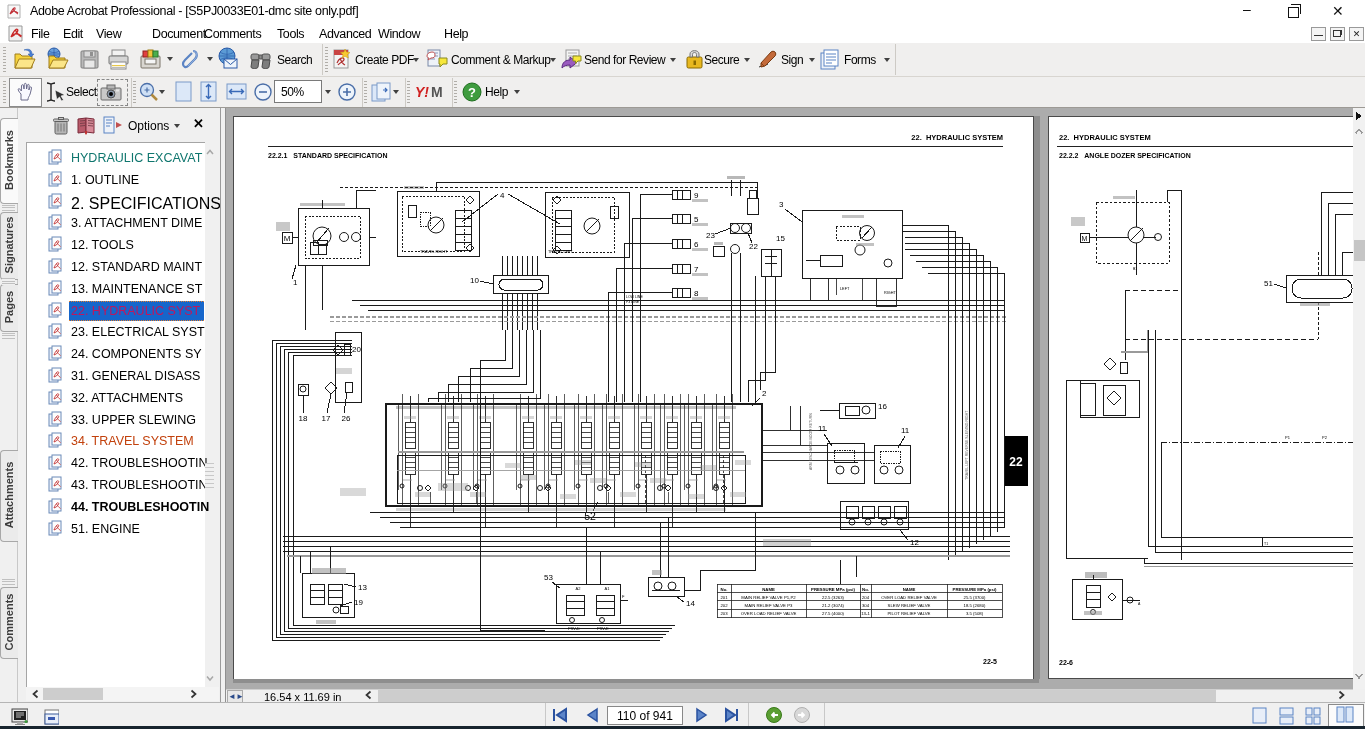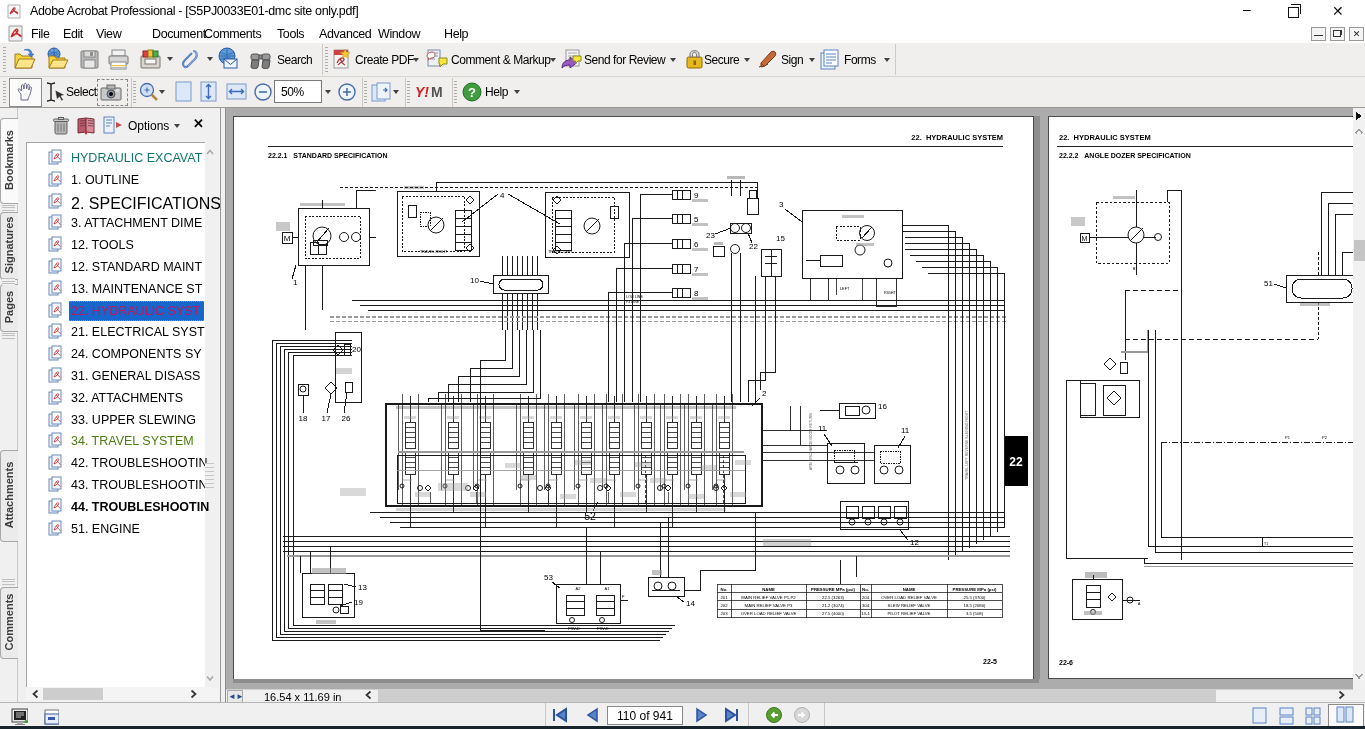--- a/index.html
+++ b/index.html
@@ -991,21 +991,21 @@
     <rect x="4" y="1" width="9" height="12" fill="#fdfdfd" stroke="#6a8ab8"></rect>
     <path d="M6 10 C7.5 6 9.5 4 10.5 5 C11.5 6 9 9 6 10 M8.5 5.5 C9 7.5 11 9.5 12.5 10.5" stroke="#c84040" stroke-width="1" fill="none"></path>
   </svg>
 <div class="abs" style="left:69px;top:300.6px;width:135px;height:18px;background:#1666cb;border-top:1px dotted #e08030;border-bottom:1px dotted #e08030;"></div>
 <span class="abs" style="left:71px;top:303.6px;font-size:12.5px;color:#be185d;white-space:nowrap;">22. HYDRAULIC SYST</span>
 <svg class="abs" style="left:48px;top:323.4px;" width="14" height="16" viewBox="0 0 14 16" xmlns="http://www.w3.org/2000/svg">
     <rect x="1" y="3" width="9" height="12" fill="#eef2fa" stroke="#6a8ab8"></rect>
     <rect x="4" y="1" width="9" height="12" fill="#fdfdfd" stroke="#6a8ab8"></rect>
     <path d="M6 10 C7.5 6 9.5 4 10.5 5 C11.5 6 9 9 6 10 M8.5 5.5 C9 7.5 11 9.5 12.5 10.5" stroke="#c84040" stroke-width="1" fill="none"></path>
   </svg>
-<span class="abs" style="left:71px;top:325.4px;font-size:12.5px;color:#000;white-space:nowrap;">21. ELECTRICAL SYST</span>
+<span class="abs" style="left:71px;top:325.4px;font-size:12.5px;color:#000;white-space:nowrap;">23. ELECTRICAL SYST</span>
 <svg class="abs" style="left:48px;top:345.20000000000005px;" width="14" height="16" viewBox="0 0 14 16" xmlns="http://www.w3.org/2000/svg">
     <rect x="1" y="3" width="9" height="12" fill="#eef2fa" stroke="#6a8ab8"></rect>
     <rect x="4" y="1" width="9" height="12" fill="#fdfdfd" stroke="#6a8ab8"></rect>
     <path d="M6 10 C7.5 6 9.5 4 10.5 5 C11.5 6 9 9 6 10 M8.5 5.5 C9 7.5 11 9.5 12.5 10.5" stroke="#c84040" stroke-width="1" fill="none"></path>
   </svg>
 <span class="abs" style="left:71px;top:347.20000000000005px;font-size:12.5px;color:#000;white-space:nowrap;">24. COMPONENTS SY</span>
 <svg class="abs" style="left:48px;top:367.0px;" width="14" height="16" viewBox="0 0 14 16" xmlns="http://www.w3.org/2000/svg">
     <rect x="1" y="3" width="9" height="12" fill="#eef2fa" stroke="#6a8ab8"></rect>
     <rect x="4" y="1" width="9" height="12" fill="#fdfdfd" stroke="#6a8ab8"></rect>
     <path d="M6 10 C7.5 6 9.5 4 10.5 5 C11.5 6 9 9 6 10 M8.5 5.5 C9 7.5 11 9.5 12.5 10.5" stroke="#c84040" stroke-width="1" fill="none"></path>
@@ -1021,21 +1021,21 @@
     <rect x="1" y="3" width="9" height="12" fill="#eef2fa" stroke="#6a8ab8"></rect>
     <rect x="4" y="1" width="9" height="12" fill="#fdfdfd" stroke="#6a8ab8"></rect>
     <path d="M6 10 C7.5 6 9.5 4 10.5 5 C11.5 6 9 9 6 10 M8.5 5.5 C9 7.5 11 9.5 12.5 10.5" stroke="#c84040" stroke-width="1" fill="none"></path>
   </svg>
 <span class="abs" style="left:71px;top:412.6px;font-size:12.5px;color:#000;white-space:nowrap;">33. UPPER SLEWING</span>
 <svg class="abs" style="left:48px;top:432.40000000000003px;" width="14" height="16" viewBox="0 0 14 16" xmlns="http://www.w3.org/2000/svg">
     <rect x="1" y="3" width="9" height="12" fill="#eef2fa" stroke="#6a8ab8"></rect>
     <rect x="4" y="1" width="9" height="12" fill="#fdfdfd" stroke="#6a8ab8"></rect>
     <path d="M6 10 C7.5 6 9.5 4 10.5 5 C11.5 6 9 9 6 10 M8.5 5.5 C9 7.5 11 9.5 12.5 10.5" stroke="#c84040" stroke-width="1" fill="none"></path>
   </svg>
-<span class="abs" style="left:71px;top:434.40000000000003px;font-size:12.5px;color:#4d7c0f;white-space:nowrap;">34. TRAVEL SYSTEM</span>
+<span class="abs" style="left:71px;top:434.40000000000003px;font-size:12.5px;color:#c2410c;white-space:nowrap;">34. TRAVEL SYSTEM</span>
 <svg class="abs" style="left:48px;top:454.2px;" width="14" height="16" viewBox="0 0 14 16" xmlns="http://www.w3.org/2000/svg">
     <rect x="1" y="3" width="9" height="12" fill="#eef2fa" stroke="#6a8ab8"></rect>
     <rect x="4" y="1" width="9" height="12" fill="#fdfdfd" stroke="#6a8ab8"></rect>
     <path d="M6 10 C7.5 6 9.5 4 10.5 5 C11.5 6 9 9 6 10 M8.5 5.5 C9 7.5 11 9.5 12.5 10.5" stroke="#c84040" stroke-width="1" fill="none"></path>
   </svg>
 <span class="abs" style="left:71px;top:456.2px;font-size:12.5px;color:#000;white-space:nowrap;">42. TROUBLESHOOTIN</span>
 <svg class="abs" style="left:48px;top:476.0px;" width="14" height="16" viewBox="0 0 14 16" xmlns="http://www.w3.org/2000/svg">
     <rect x="1" y="3" width="9" height="12" fill="#eef2fa" stroke="#6a8ab8"></rect>
     <rect x="4" y="1" width="9" height="12" fill="#fdfdfd" stroke="#6a8ab8"></rect>
     <path d="M6 10 C7.5 6 9.5 4 10.5 5 C11.5 6 9 9 6 10 M8.5 5.5 C9 7.5 11 9.5 12.5 10.5" stroke="#c84040" stroke-width="1" fill="none"></path>

